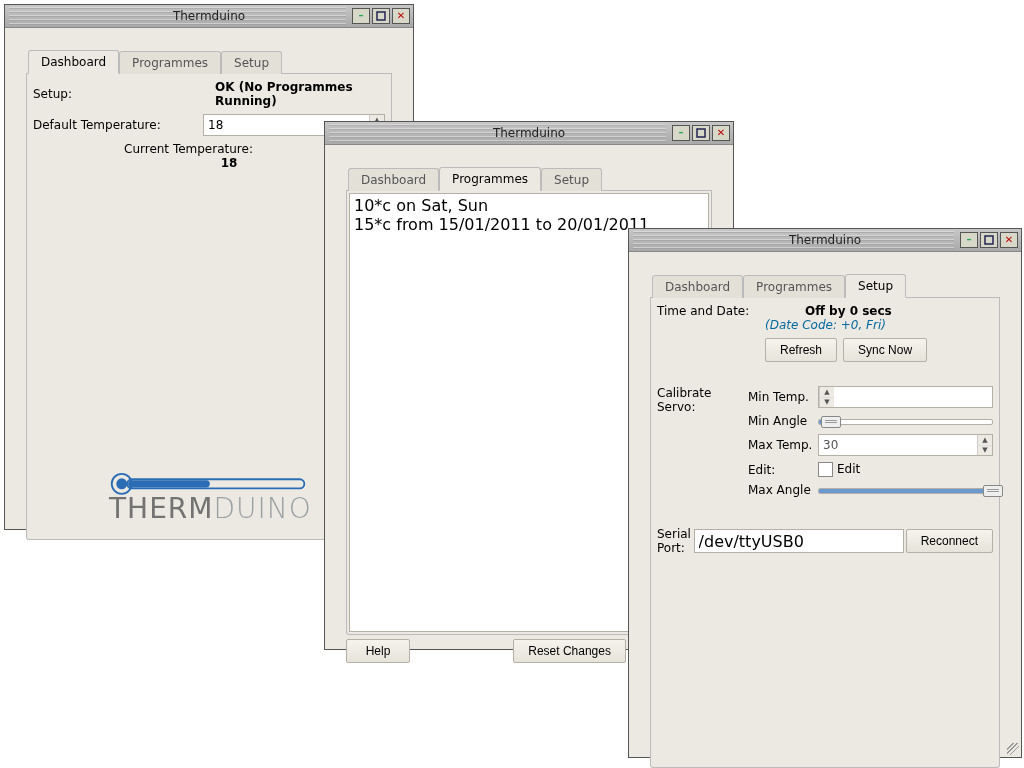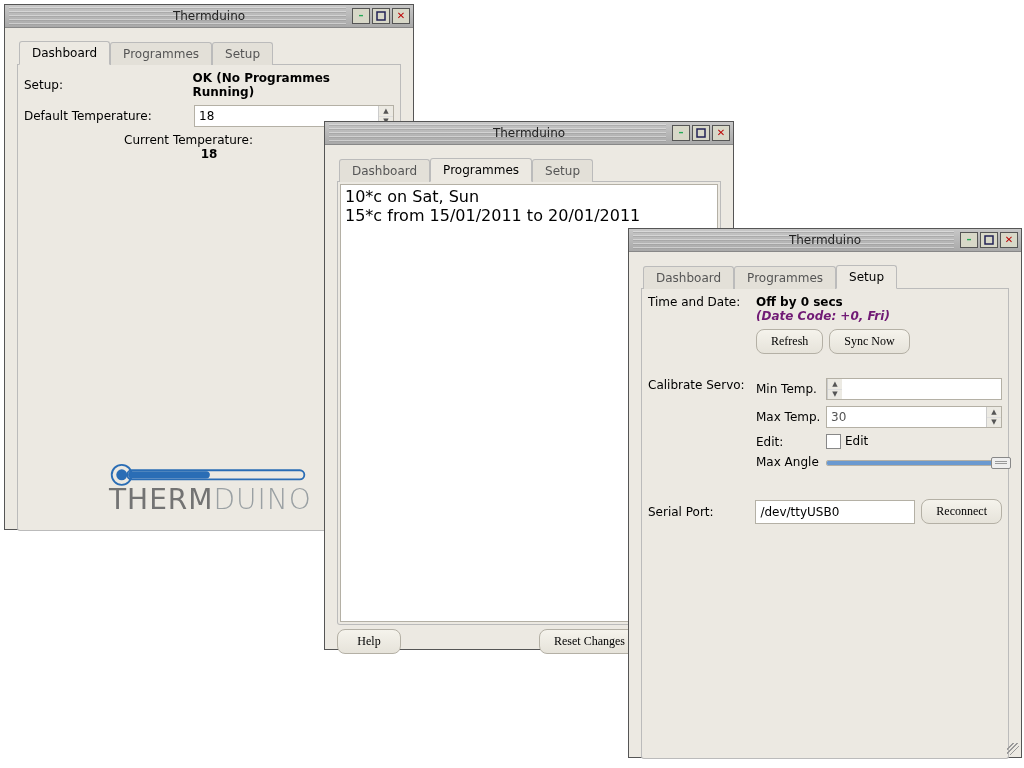--- a/index.html
+++ b/index.html
@@ -55,21 +55,21 @@
     display: flex; align-items: center; justify-content: center;
     font-size: 10px; line-height: 1;
     padding: 0;
   }
   .tbtn.min { background: #d8d8c8; color: #2a5; font-weight: bold; }
   .tbtn.max { background: #d8d8c8; color: #114488; }
   .tbtn.close { background: #d8d8c8; color: #b00; font-weight: bold; }
   .tbtn svg { width: 10px; height: 10px; }
 
   .client {
-    padding: 12px;
+    padding: 21px;
   }
 
   
   .tabs {
     display: flex;
     align-items: flex-end;
     border-bottom: 1px solid #bbb;
     padding-left: 2px;
     gap: 0;
   }
@@ -96,32 +96,32 @@
     border: 1px solid #bbb;
     border-top: none;
     padding: 6px 6px;
     background: #ece9e2;
     border-radius: 0 0 3px 3px;
   }
 
   
   .row { display: flex; align-items: center; margin-bottom: 6px; }
   .lbl { width: var(--lblw, 130px); }
-  .bold { font-weight: bold; }
+  .bold { font-weight: bold; margin-left: 40px; }
   .ital { font-style: italic; }
 
   
   .input {
     background: #fff;
     border: 1px solid #b4b0a5;
     padding: 2px 4px;
     height: 18px;
     box-sizing: content-box;
     font-family: inherit;
-    font-size: 12px;
+    font-size: 16px;
   }
   .spin-wrap {
     display: inline-flex;
     align-items: stretch;
     border: 1px solid #b4b0a5;
     background: #fff;
     height: 22px;
     box-sizing: border-box;
   }
   .spin-wrap input {
@@ -147,23 +147,23 @@
     font-family: inherit;
     font-size: 16px;
     padding: 2px 4px;
     box-sizing: border-box;
     resize: none;
   }
 
   .btn {
     background: linear-gradient(#f5f3ec, #e6e3da);
     border: 1px solid #b4b0a5;
-    border-radius: 8px;
+    border-radius: 2px;
     padding: 4px 14px;
-    font-family: Liberation Serif, serif;
+    font-family: Liberation Sans, sans-serif;
     font-size: 12px;
     cursor: pointer;
   }
 
   
   .slider {
     flex: 1;
     height: 14px;
     position: relative;
   }
@@ -329,21 +329,21 @@
       <div class="tab">Dashboard</div>
       <div class="tab">Programmes</div>
       <div class="tab active">Setup</div>
     </div>
     <div class="tabpage" style="height:calc(100% - 28px); box-sizing:border-box;">
 
       <div class="row" style="--lblw:108px; align-items:flex-start;">
         <div class="lbl">Time and Date:</div>
         <div>
           <div class="bold">Off by 0 secs</div>
-          <div class="ital" style="color:#701a75;font-weight:bold;">(Date Code: +0, Fri)</div>
+          <div class="ital" style="color:#0369a1;">(Date Code: +0, Fri)</div>
           <div style="margin-top:6px; display:flex; gap:6px;">
             <button class="btn">Refresh</button>
             <button class="btn">Sync Now</button>
           </div>
         </div>
       </div>
 
       <div style="height:18px;"></div>
 
       <div class="row" style="--lblw:108px; align-items:flex-start;">
@@ -352,20 +352,28 @@
           <div class="row" style="--lblw:70px;">
             <div class="lbl">Min Temp.</div>
             <div class="spin-wrap" style="flex:1;">
               <div class="spin-btns">
                   <div>▲</div>
                   <div>▼</div>
                 </div>
             </div>
           </div>
           <div class="row" style="--lblw:70px;">
+            <div class="lbl">Min Angle</div>
+            <div class="slider">
+              <div class="track"></div>
+              <div class="fill" id="minfill" style="width: 5.44px;"></div>
+              <div class="thumb" id="minthumb" style="left: 3.44px;"></div>
+            </div>
+          </div>
+          <div class="row" style="--lblw:70px;">
             <div class="lbl">Max Temp.</div>
             <div class="spin-wrap" style="flex:1;justify-content:space-between;">
               <input type="text" disabled="" style="flex: 1 1 0%;" value="30">
               <div class="spin-btns">
                   <div>▲</div>
                   <div>▼</div>
                 </div>
             </div>
           </div>
           <div class="row" style="--lblw:70px;">

